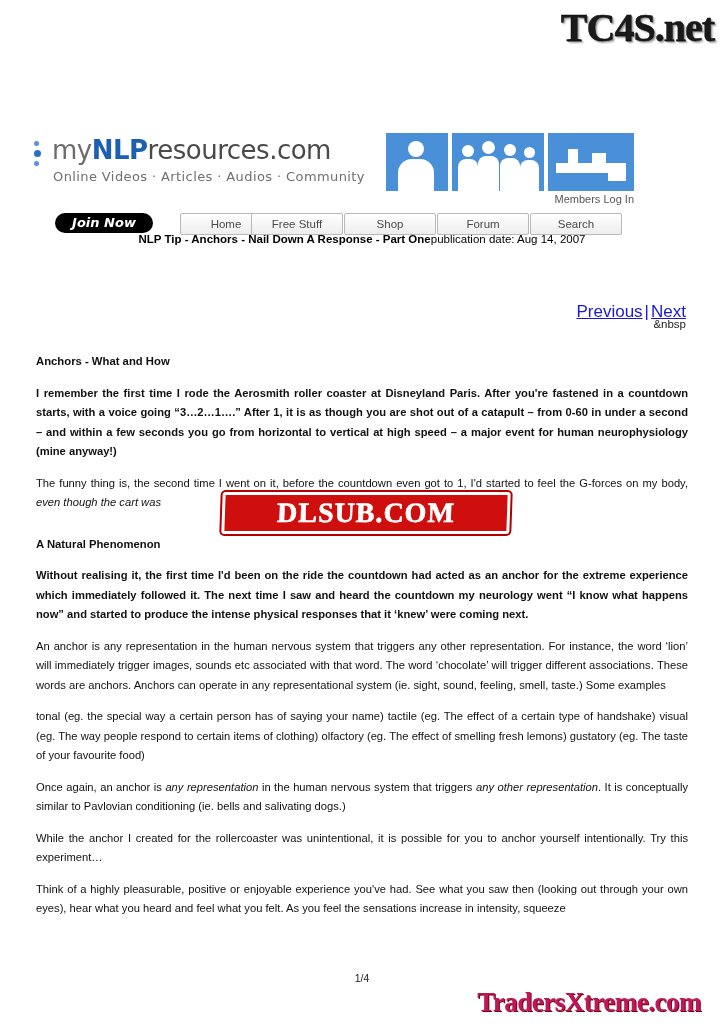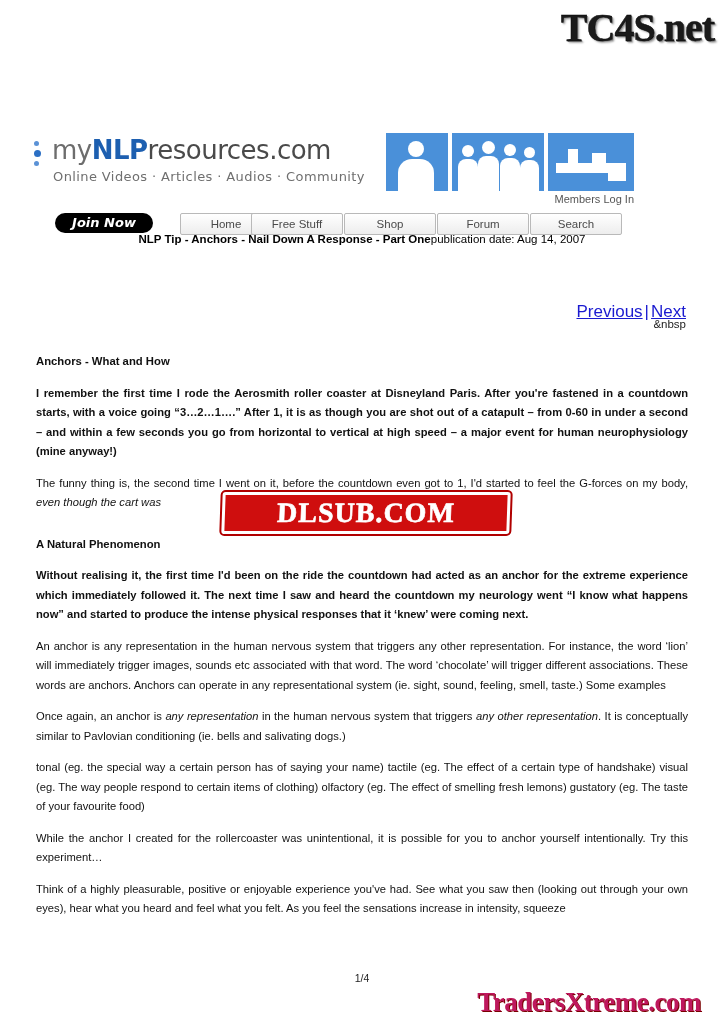--- a/index.html
+++ b/index.html
@@ -327,22 +327,22 @@
   </div>
   <div class="nbsp-line">&amp;nbsp</div>
 
   <div class="content">
     <p class="h-sub">Anchors - What and How</p>
     <p class="bold-para"> I remember the first time I rode the Aerosmith roller coaster at Disneyland Paris. After you're fastened in a countdown starts, with a voice going “3…2…1….” After 1, it is as though you are shot out of a catapult – from 0-60 in under a second – and within a few seconds you go from horizontal to vertical at high speed – a major event for human neurophysiology (mine anyway!)</p>
     <p><span>The funny thing is, the second time I went on it, before the countdown even got to 1, I'd started to feel the G-forces on my body, </span><span class="it">even though the cart was</span></p>
     <p class="h-sub" style="margin-top:22px;">A Natural Phenomenon</p>
     <p class="bold-para"> Without realising it, the first time I'd been on the ride the countdown had acted as an anchor for the extreme experience which immediately followed it. The next time I saw and heard the countdown my neurology went “I know what happens now” and started to produce the intense physical responses that it ‘knew’ were coming next.</p>
     <p>An anchor is any representation in the human nervous system that triggers any other representation. For instance, the word ‘lion’ will immediately trigger images, sounds etc associated with that word. The word ‘chocolate’ will trigger different associations. These words are anchors. Anchors can operate in any representational system (ie. sight, sound, feeling, smell, taste.) Some examples</p>
+    <p>  tonal (eg. the special way a certain person has of saying your name)    tactile (eg. The effect of a certain type of handshake)    visual (eg. The way people respond to certain items of clothing)    olfactory (eg. The effect of smelling fresh lemons)    gustatory (eg. The taste of your favourite food)</p>
     <p><span> Once again, an anchor is </span><span class="it">any representation</span><span> in the human nervous system that triggers </span><span class="it">any other representation</span><span>. It is conceptually similar to Pavlovian conditioning (ie. bells and salivating dogs.)</span></p>
-    <p>  tonal (eg. the special way a certain person has of saying your name)    tactile (eg. The effect of a certain type of handshake)    visual (eg. The way people respond to certain items of clothing)    olfactory (eg. The effect of smelling fresh lemons)    gustatory (eg. The taste of your favourite food)</p>
     <p>While the anchor I created for the rollercoaster was unintentional, it is possible for you to anchor yourself intentionally. Try this experiment…</p>
     <p>Think of a highly pleasurable, positive or enjoyable experience you've had. See what you saw then (looking out through your own eyes), hear what you heard and feel what you felt. As you feel the sensations increase in intensity, squeeze</p>
   </div>
 
   <div class="dlsub">DLSUB.COM</div>
 
   <div class="page-num">1/4</div>
   <div class="tx-watermark">TradersXtreme.com</div>
 
 </div>

